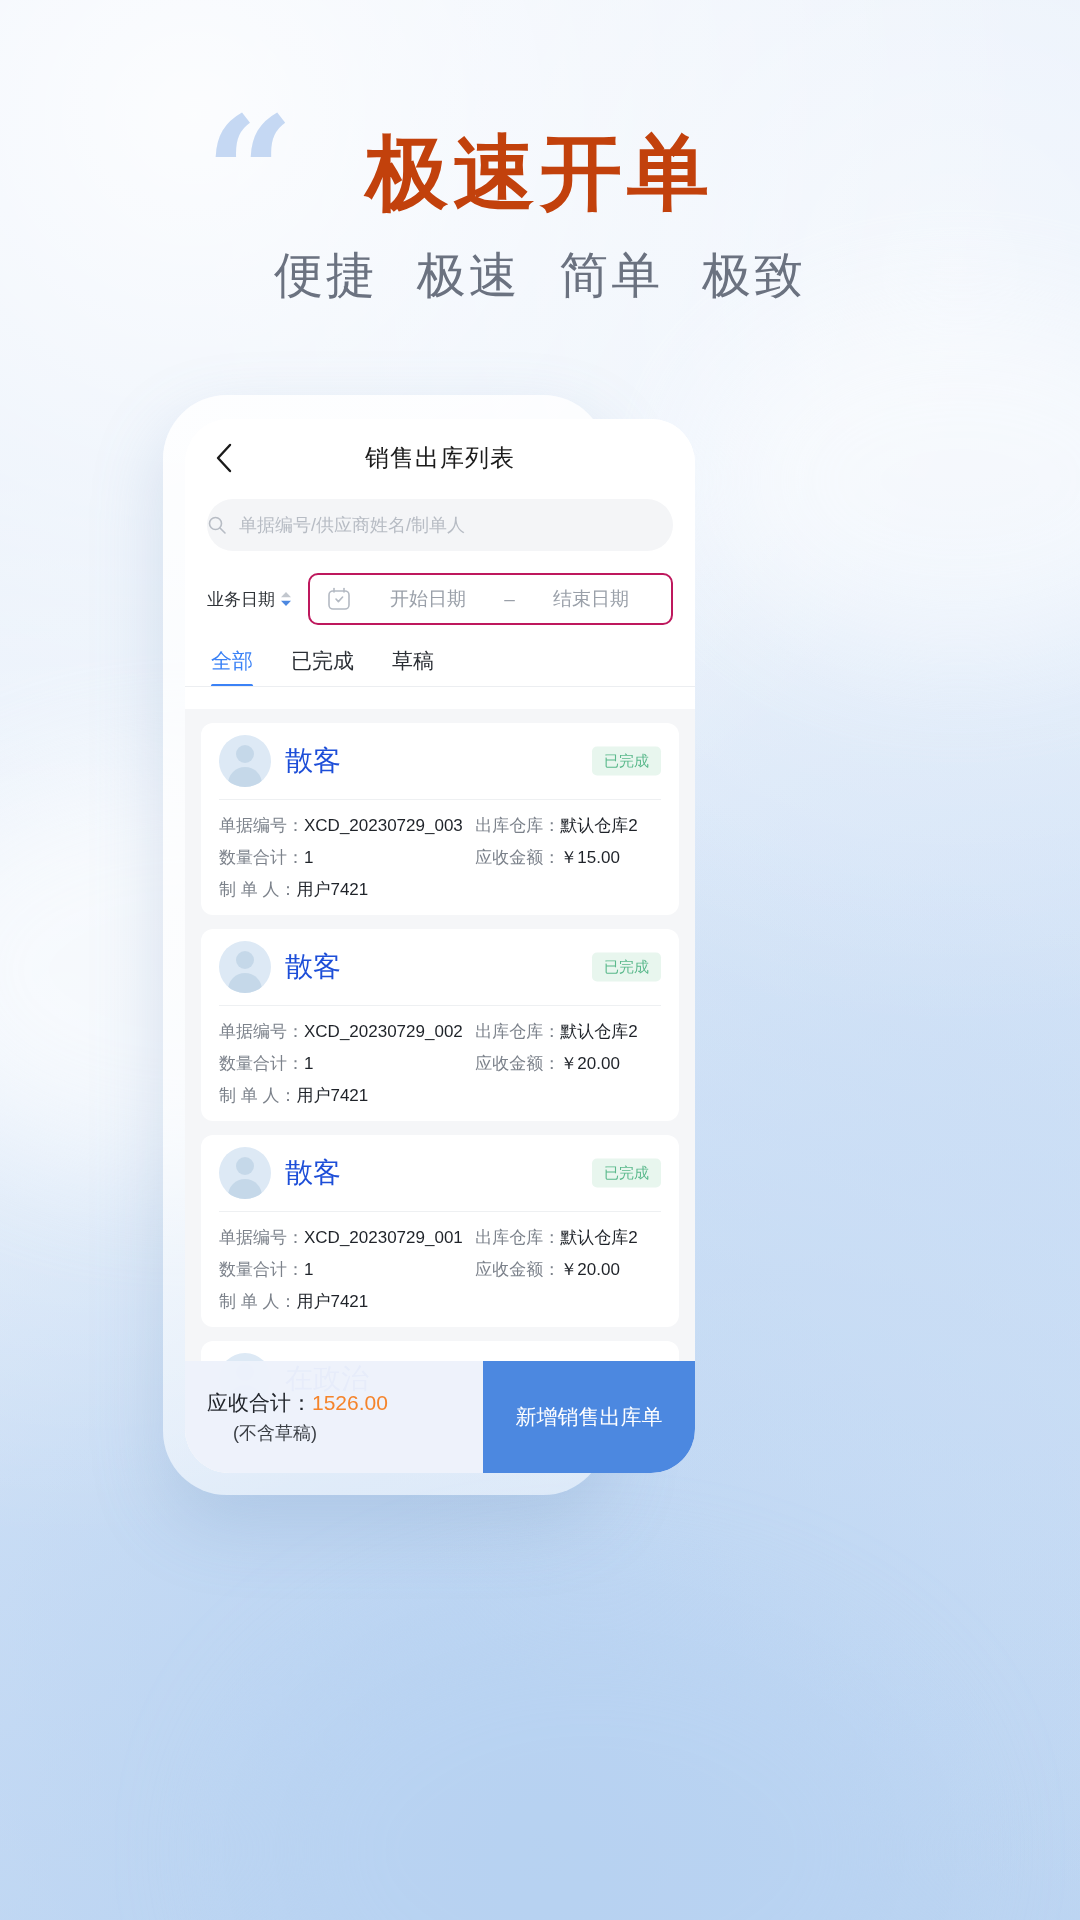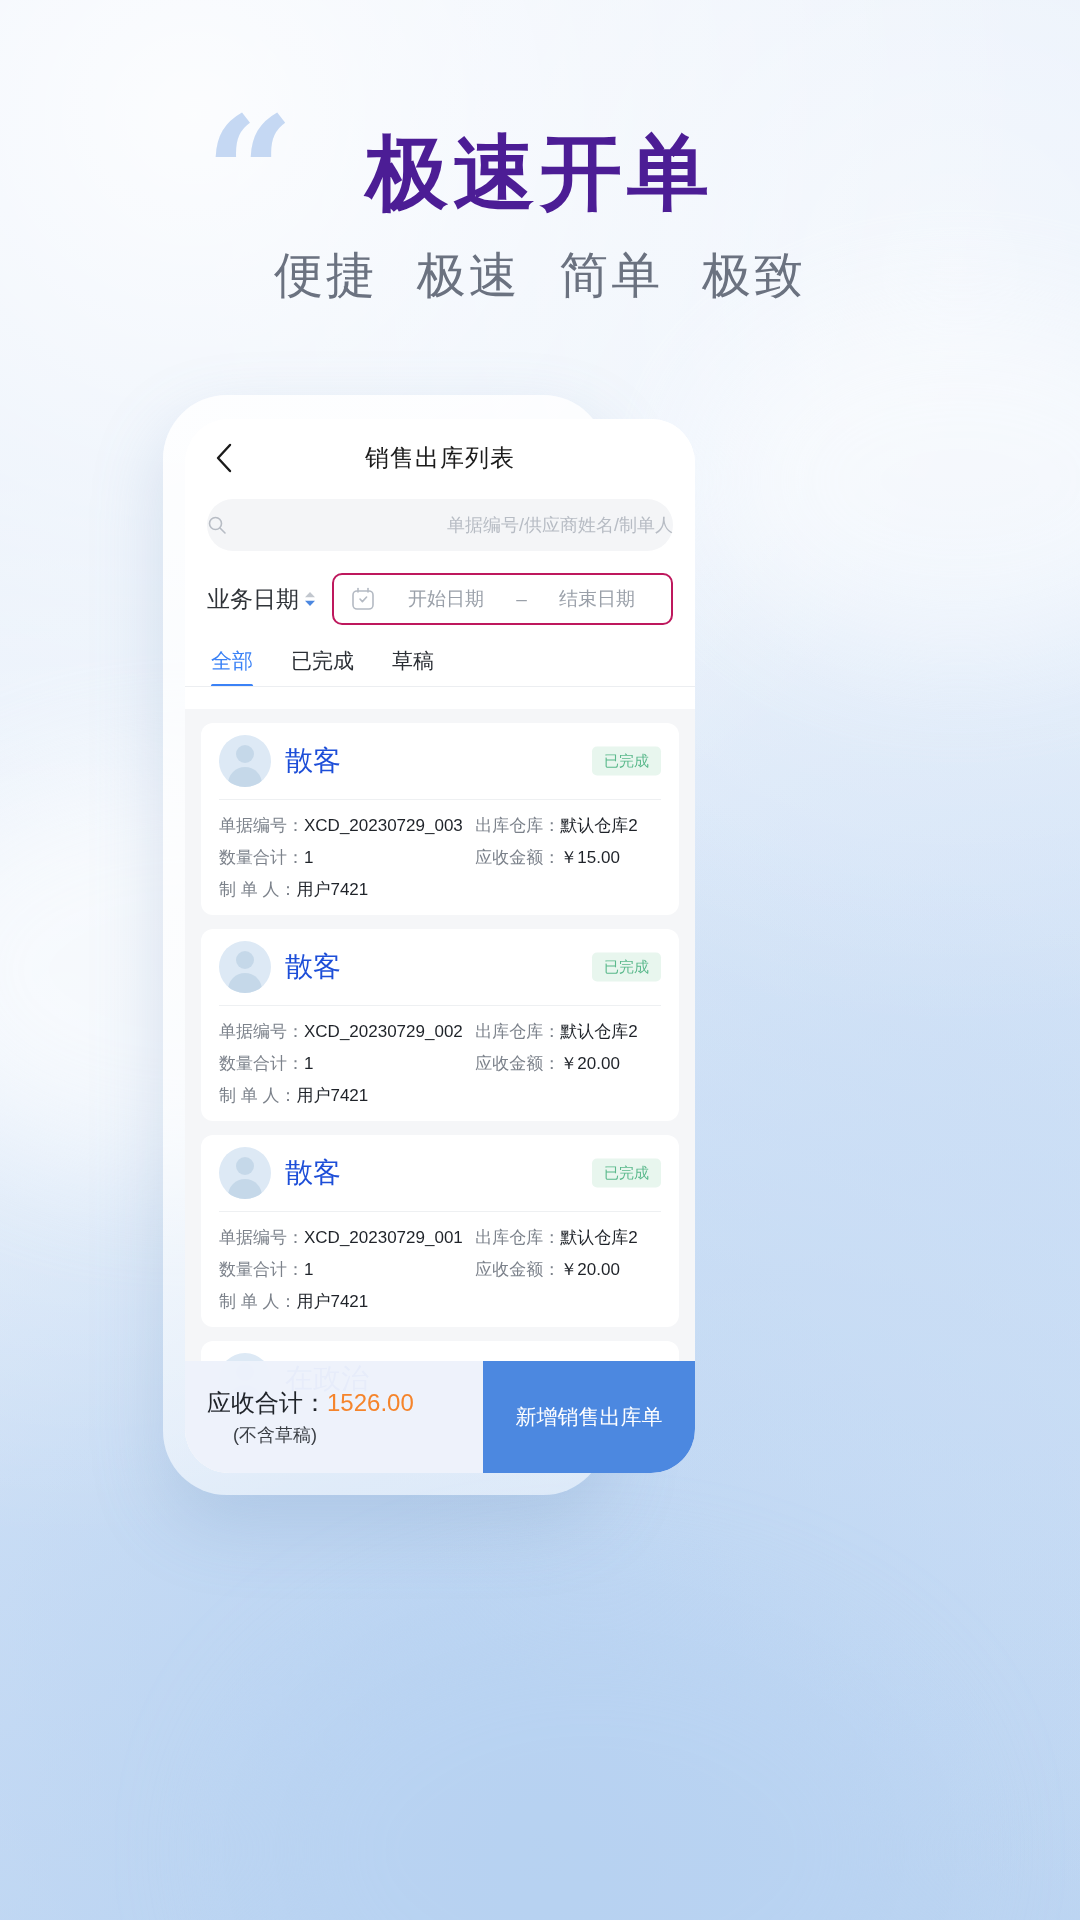--- a/index.html
+++ b/index.html
@@ -38,21 +38,21 @@
     font-size: 155px; line-height: 1;
     color: #c5d8f3; font-weight: 700;
     letter-spacing: -6px;
     user-select: none;
   }
   .hero-title {
     position: absolute; top: 130px; left: 0; width: 1080px;
     text-align: center;
     font-size: 82px; line-height: 1.05;
     font-weight: 700;
-    color: #4c1d95;
+    color: #c2410c;
     letter-spacing: 5px;
   }
   .hero-sub {
     position: absolute; top: 243px; left: 0; width: 1080px;
     text-align: center;
     font-size: 49px; color: #6b7280;
     letter-spacing: 3px;
   }
   .hero-sub span { margin: 0 11px; }
 
@@ -84,30 +84,30 @@
     position: absolute; left: 22px; top: 50%; transform: translateY(-50%);
     width: 34px; height: 34px; display: flex; align-items: center; justify-content: center;
     color: #1b1b1b;
   }
   .nav-title { font-size: 24px; color: #1b1b1b; letter-spacing: 1px; }
 
   
   .search-wrap { padding: 2px 22px 0 22px; background: #fff; }
   .search-box {
     height: 52px; background: #f4f5f7; border-radius: 26px;
-    display: flex; align-items: center; justify-content: space-between; gap: 12px;
+    display: flex; align-items: center; justify-content: flex-start; gap: 12px;
   }
   .search-ph { font-size: 18px; color: #b7bcc4; }
 
   
   .filter-row {
     display: flex; align-items: center; gap: 16px;
     padding: 22px 22px 0 22px; background: #fff;
   }
-  .filter-label { display: flex; align-items: center; gap: 5px; font-size: 23px; color: #2f3338; white-space: nowrap; }
+  .filter-label { display: flex; align-items: center; gap: 5px; font-size: 17px; color: #2f3338; white-space: nowrap; }
   .sort-arrows { display: flex; flex-direction: column; gap: 2px; line-height: 0; }
   .date-box {
     flex: 1; height: 52px; border: 2px solid #be185d; border-radius: 10px;
     display: flex; align-items: center; padding: 0 16px; gap: 12px;
   }
   .date-seg { flex: 1; text-align: center; font-size: 19px; color: #9aa0a9; }
   .date-dash { font-size: 19px; color: #9aa0a9; }
 
   
   .tabs { display: flex; gap: 38px; padding: 22px 22px 0 26px; background: #fff; position: relative; }
@@ -162,21 +162,21 @@
   .card.partial { margin-bottom: 0; }
 
   
   .bottom-bar {
     position: absolute; left: 0; right: 0; bottom: 0; height: 112px;
     background: rgba(237,242,251,0.97);
     display: flex; align-items: center; justify-content: space-between;
     padding: 0 0 0 22px;
   }
   .total-wrap { display: flex; flex-direction: column; gap: 4px; }
-  .total-line { font-size: 24px; color: #1f2329; }
+  .total-line { font-size: 21px; color: #1f2329; }
   .total-line .amt { color: #f5842b; }
   .total-note { font-size: 18px; color: #3b3f45; margin-left: 26px; }
   .add-btn {
     align-self: stretch; width: 212px;
     background: #4c88e0; color: #fff; font-size: 21px;
     display: flex; align-items: center; justify-content: center;
   }
 
   svg { display: block; }
 </style>

